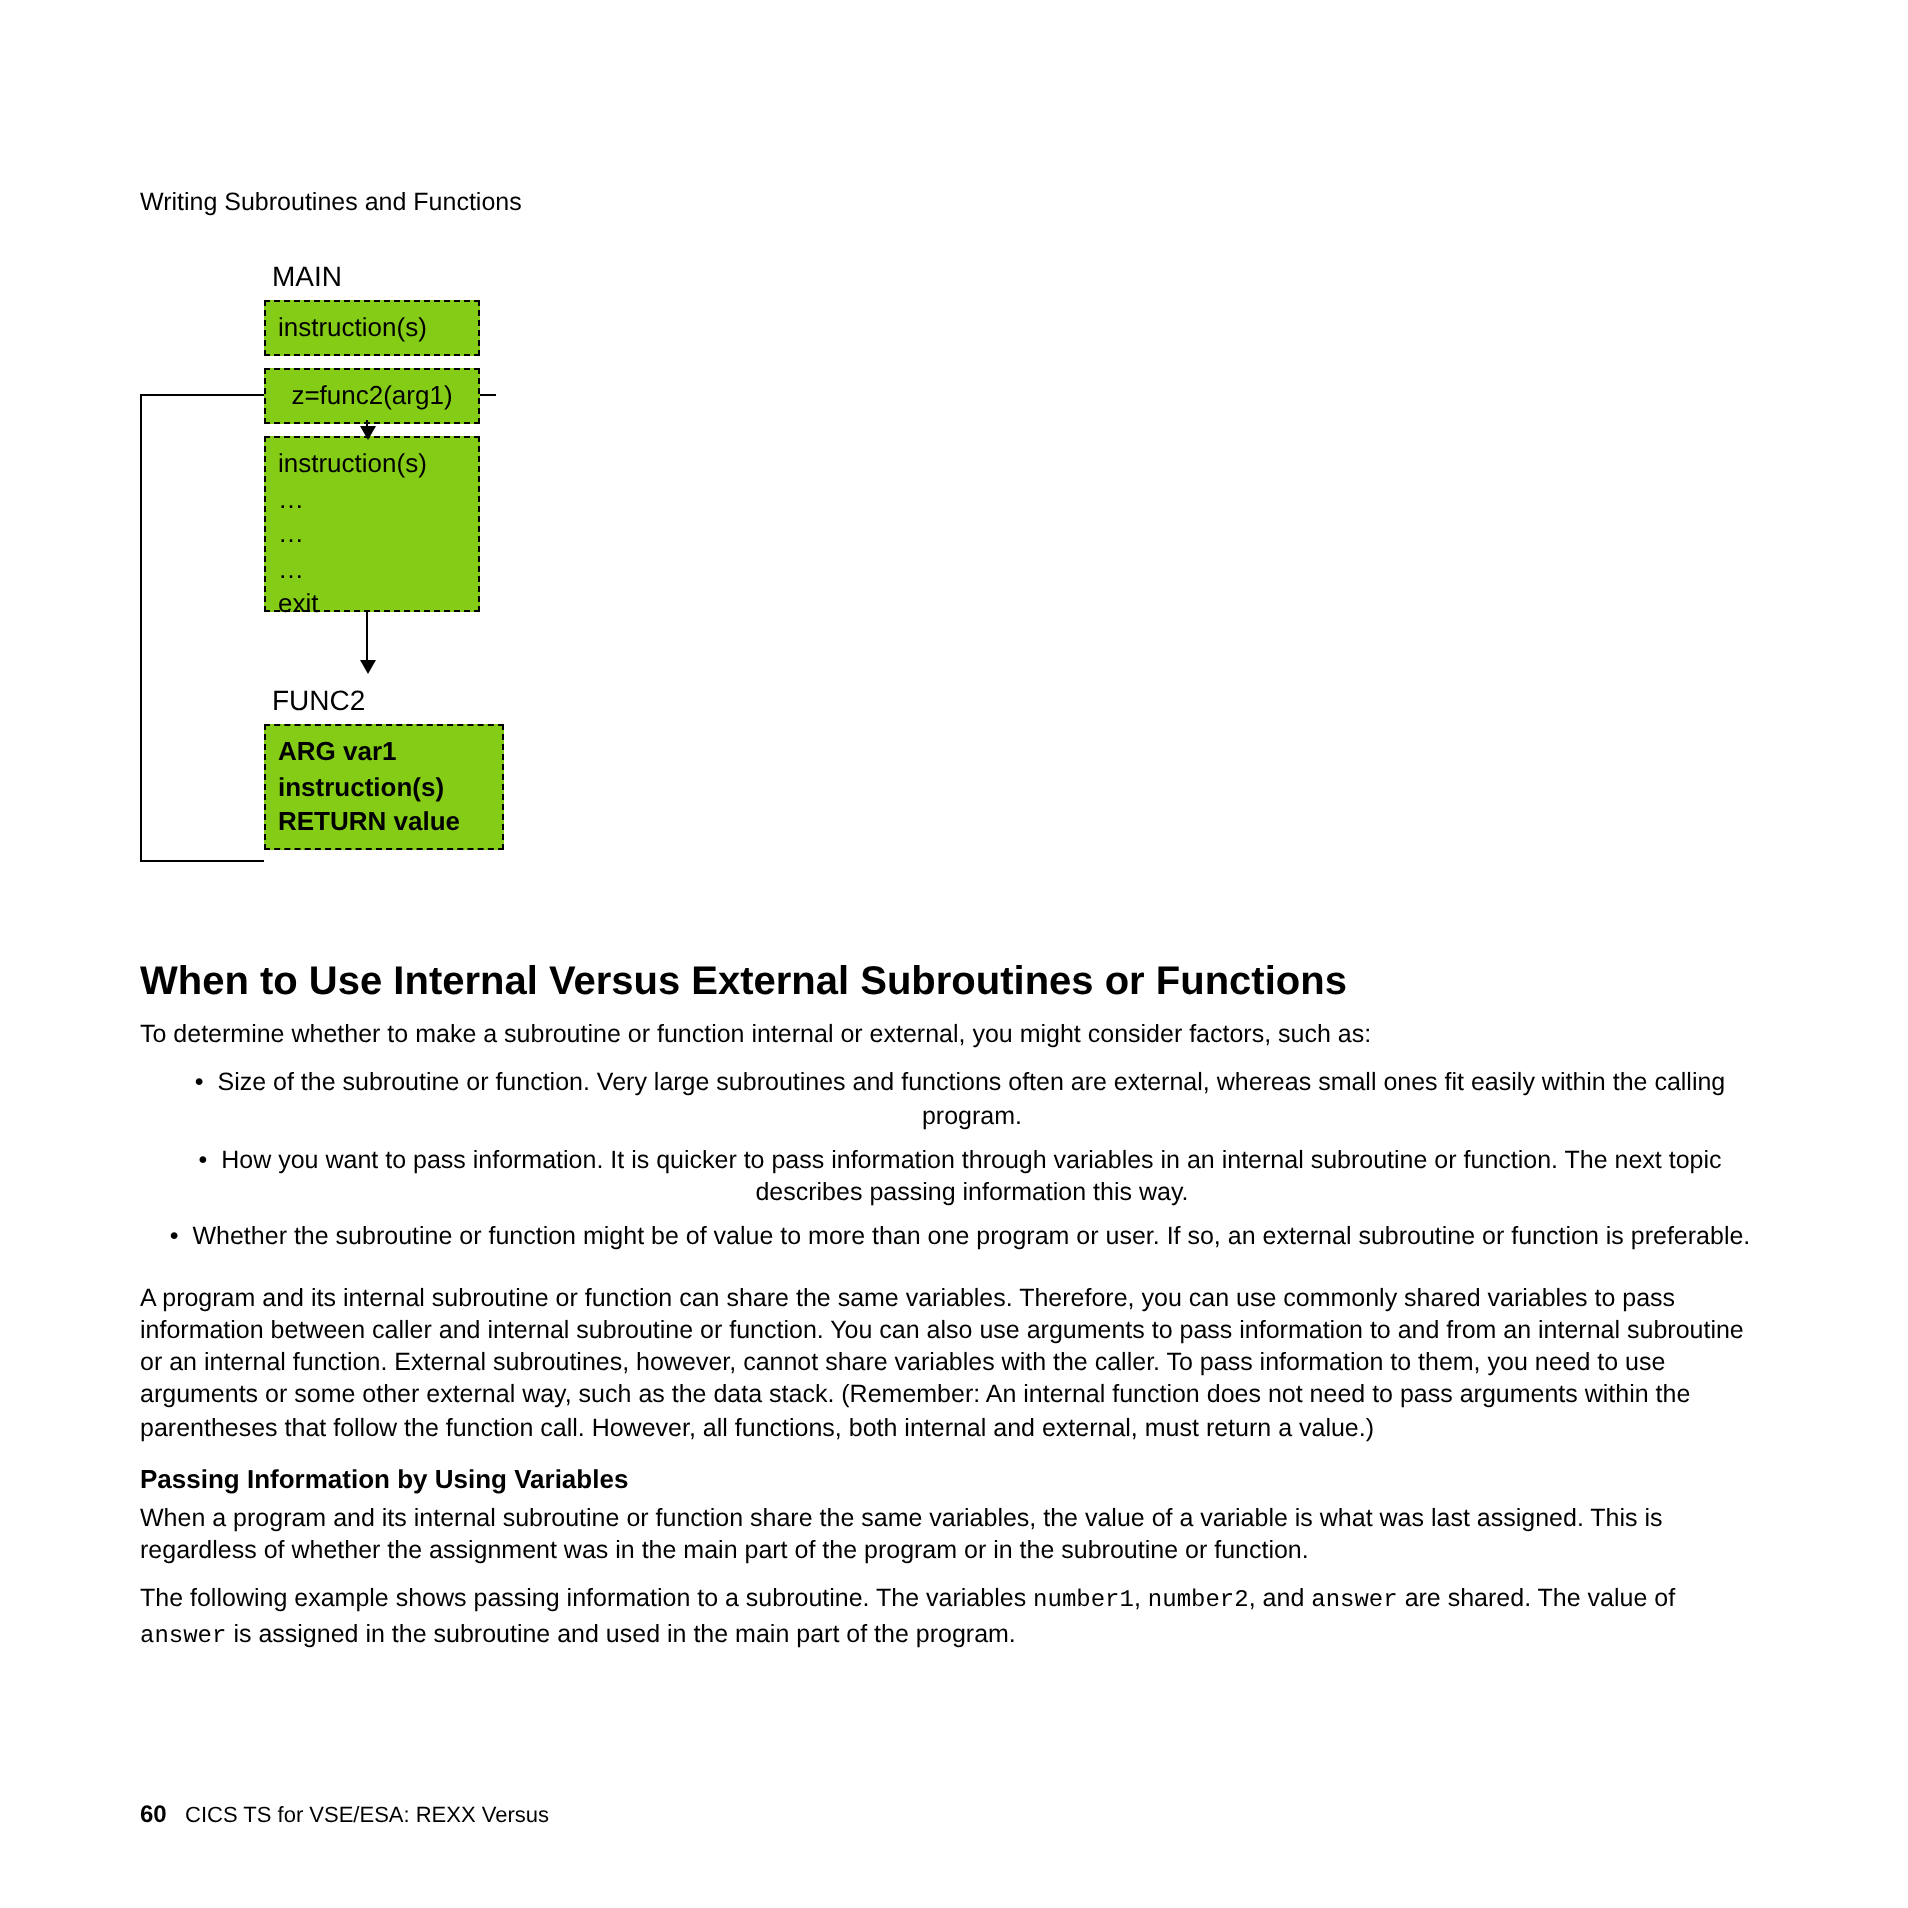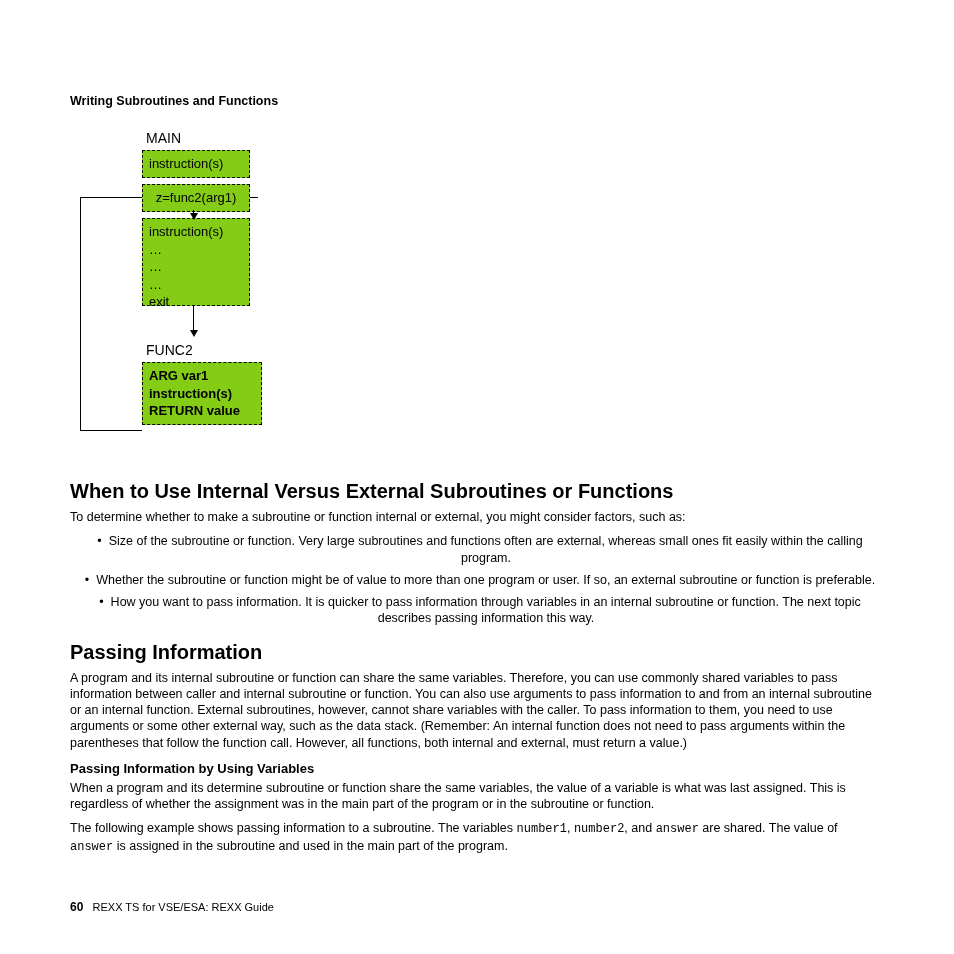--- a/index.html
+++ b/index.html
@@ -9,28 +9,28 @@
     width: 954px;
     height: 954px;
     position: relative;
     color: #000;
   }
   .page {
     padding: 94px 70px 40px 70px;
   }
   .header-title {
     font-size: 12.5px;
-    font-weight: bold;
+    font-weight: normal;
     margin-bottom: 22px;
   }
   .diagram {
     position: relative;
     width: 260px;
     height: 330px;
-    margin-left: 10px;
+    margin-left: 0;
     margin-bottom: 20px;
   }
   .dbox {
     position: absolute;
     border: 1px dashed #000;
     background: #84cc16;
     font-size: 13px;
     line-height: 1.35;
     padding: 4px 6px;
   }
@@ -137,29 +137,28 @@
       <span>ARG var1</span><br>
       <span>instruction(s)</span><br>
       <span>RETURN value</span>
     </div>
   </div>
 
   <h2 class="section">When to Use Internal Versus External Subroutines or Functions</h2>
   <p class="para">To determine whether to make a subroutine or function internal or external, you might consider factors, such as:</p>
   <ul class="bullets">
     <li>Size of the subroutine or function. Very large subroutines and functions often are external, whereas small ones fit easily within the calling program.</li>
+    <li>How you want to pass information. It is quicker to pass information through variables in an internal subroutine or function. The next topic describes passing information this way.</li>
     <li>Whether the subroutine or function might be of value to more than one program or user. If so, an external subroutine or function is preferable.</li>
-    <li>How you want to pass information. It is quicker to pass information through variables in an internal subroutine or function. The next topic describes passing information this way.</li>
   </ul>
 
-  <h2 class="section">Passing Information</h2>
   <p class="para">A program and its internal subroutine or function can share the same variables. Therefore, you can use commonly shared variables to pass information between caller and internal subroutine or function. You can also use arguments to pass information to and from an internal subroutine or an internal function. External subroutines, however, cannot share variables with the caller. To pass information to them, you need to use arguments or some other external way, such as the data stack. (Remember: An internal function does not need to pass arguments within the parentheses that follow the function call. However, all functions, both internal and external, must return a value.)</p>
 
   <h3 class="subsection">Passing Information by Using Variables</h3>
-  <p class="para">When a program and its determine subroutine or function share the same variables, the value of a variable is what was last assigned. This is regardless of whether the assignment was in the main part of the program or in the subroutine or function.</p>
+  <p class="para">When a program and its internal subroutine or function share the same variables, the value of a variable is what was last assigned. This is regardless of whether the assignment was in the main part of the program or in the subroutine or function.</p>
   <p class="para">
     <span>The following example shows passing information to a subroutine. The variables </span><span class="mono">number1</span><span>, </span><span class="mono">number2</span><span>, and </span><span class="mono">answer</span><span> are shared. The value of </span><span class="mono">answer</span><span> is assigned in the subroutine and used in the main part of the program.</span>
   </p>
 </div>
 
 <div class="footer">
-  <span class="pnum">60</span>&nbsp;&nbsp;&nbsp;<span>REXX TS for VSE/ESA: REXX Guide</span>
+  <span class="pnum">60</span>&nbsp;&nbsp;&nbsp;<span>CICS TS for VSE/ESA: REXX Versus</span>
 </div>
 
 </body></html>

